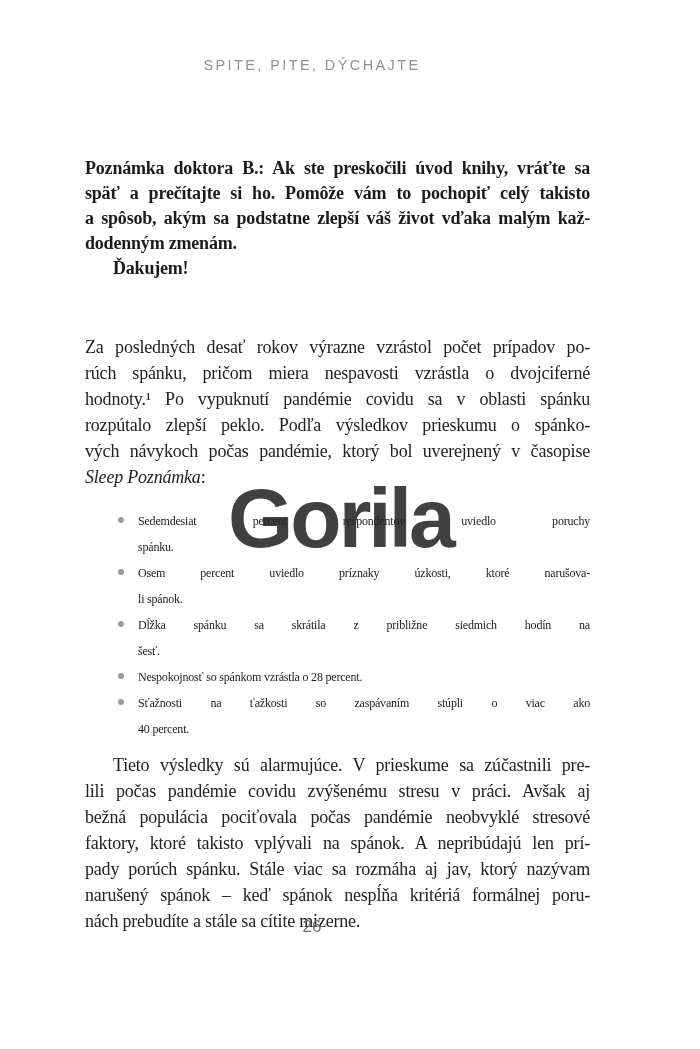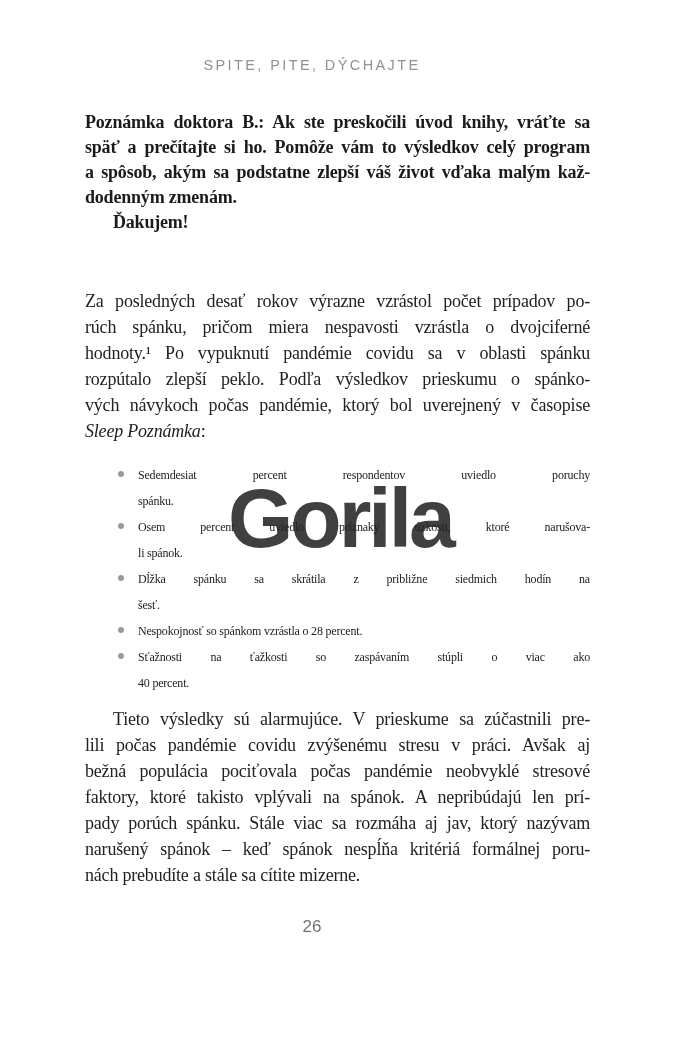--- a/index.html
+++ b/index.html
@@ -31,20 +31,21 @@
     font-size: 84px;
     line-height: 1;
     letter-spacing: -3px;
     color: #404040;
   }
   .textblock {
     position: absolute;
     left: 85px;
     width: 505px;
     z-index: 1;
+    margin-top: 46px;
   }
   .note-block {
     top: 110px;
     font-weight: bold;
     font-size: 18px;
     line-height: 25px;
     color: #1b1b1b;
   }
   .note-block .tline { height: 25px; }
   .para1-block { top: 288px; font-size: 18px; line-height: 26px; }
@@ -84,21 +85,21 @@
 
 <div class="page">
 
   <div class="running-head">SPITE, PITE, DÝCHAJTE</div>
 
   <div class="watermark">Gorila</div>
 
   <div class="textblock note-block">
     <div>
         <div class="tline">Poznámka doktora B.: Ak ste preskočili úvod knihy, vráťte sa</div>
-        <div class="tline">späť a prečítajte si ho. Pomôže vám to výsledkov celý program</div>
+        <div class="tline">späť a prečítajte si ho. Pomôže vám to pochopiť celý takisto</div>
         <div class="tline">a spôsob, akým sa podstatne zlepší váš život vďaka malým kaž-</div>
         <div class="tline tline-last">dodenným zmenám.</div>
       </div>
     <div class="tline tline-last indent1">Ďakujem!</div>
   </div>
 
   <div class="textblock para1-block">
     <div>
         <div class="tline">Za posledných desať rokov výrazne vzrástol počet prípadov po-</div>
         <div class="tline">rúch spánku, pričom miera nespavosti vzrástla o dvojciferné</div>

